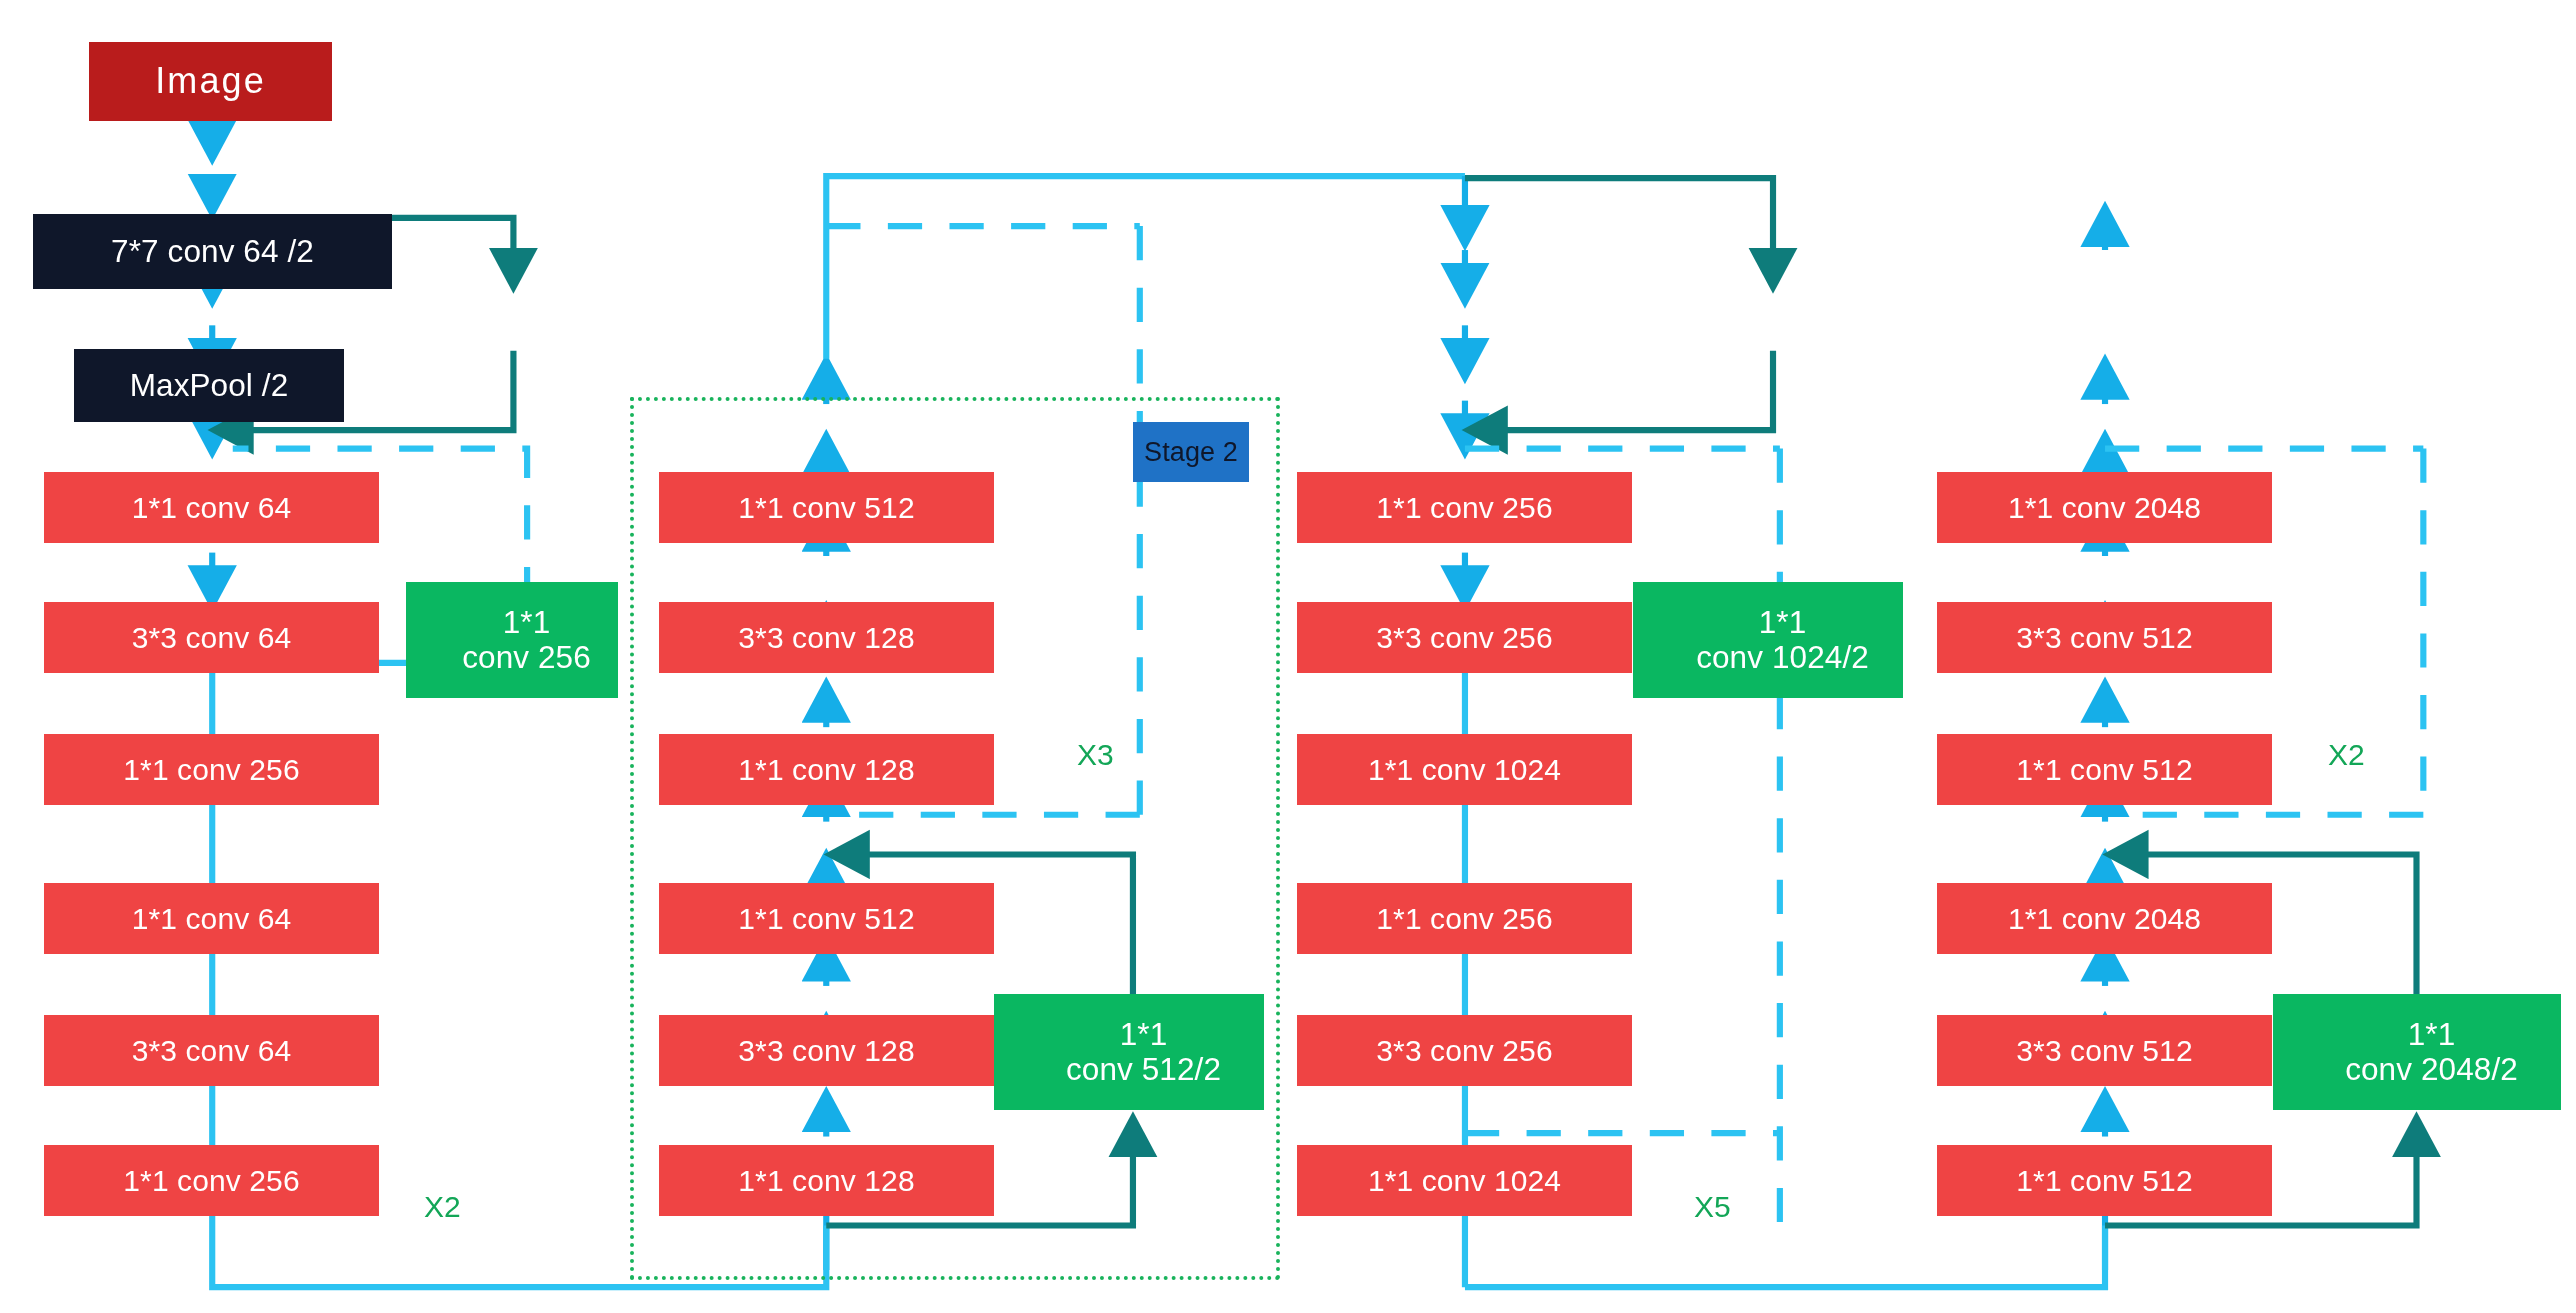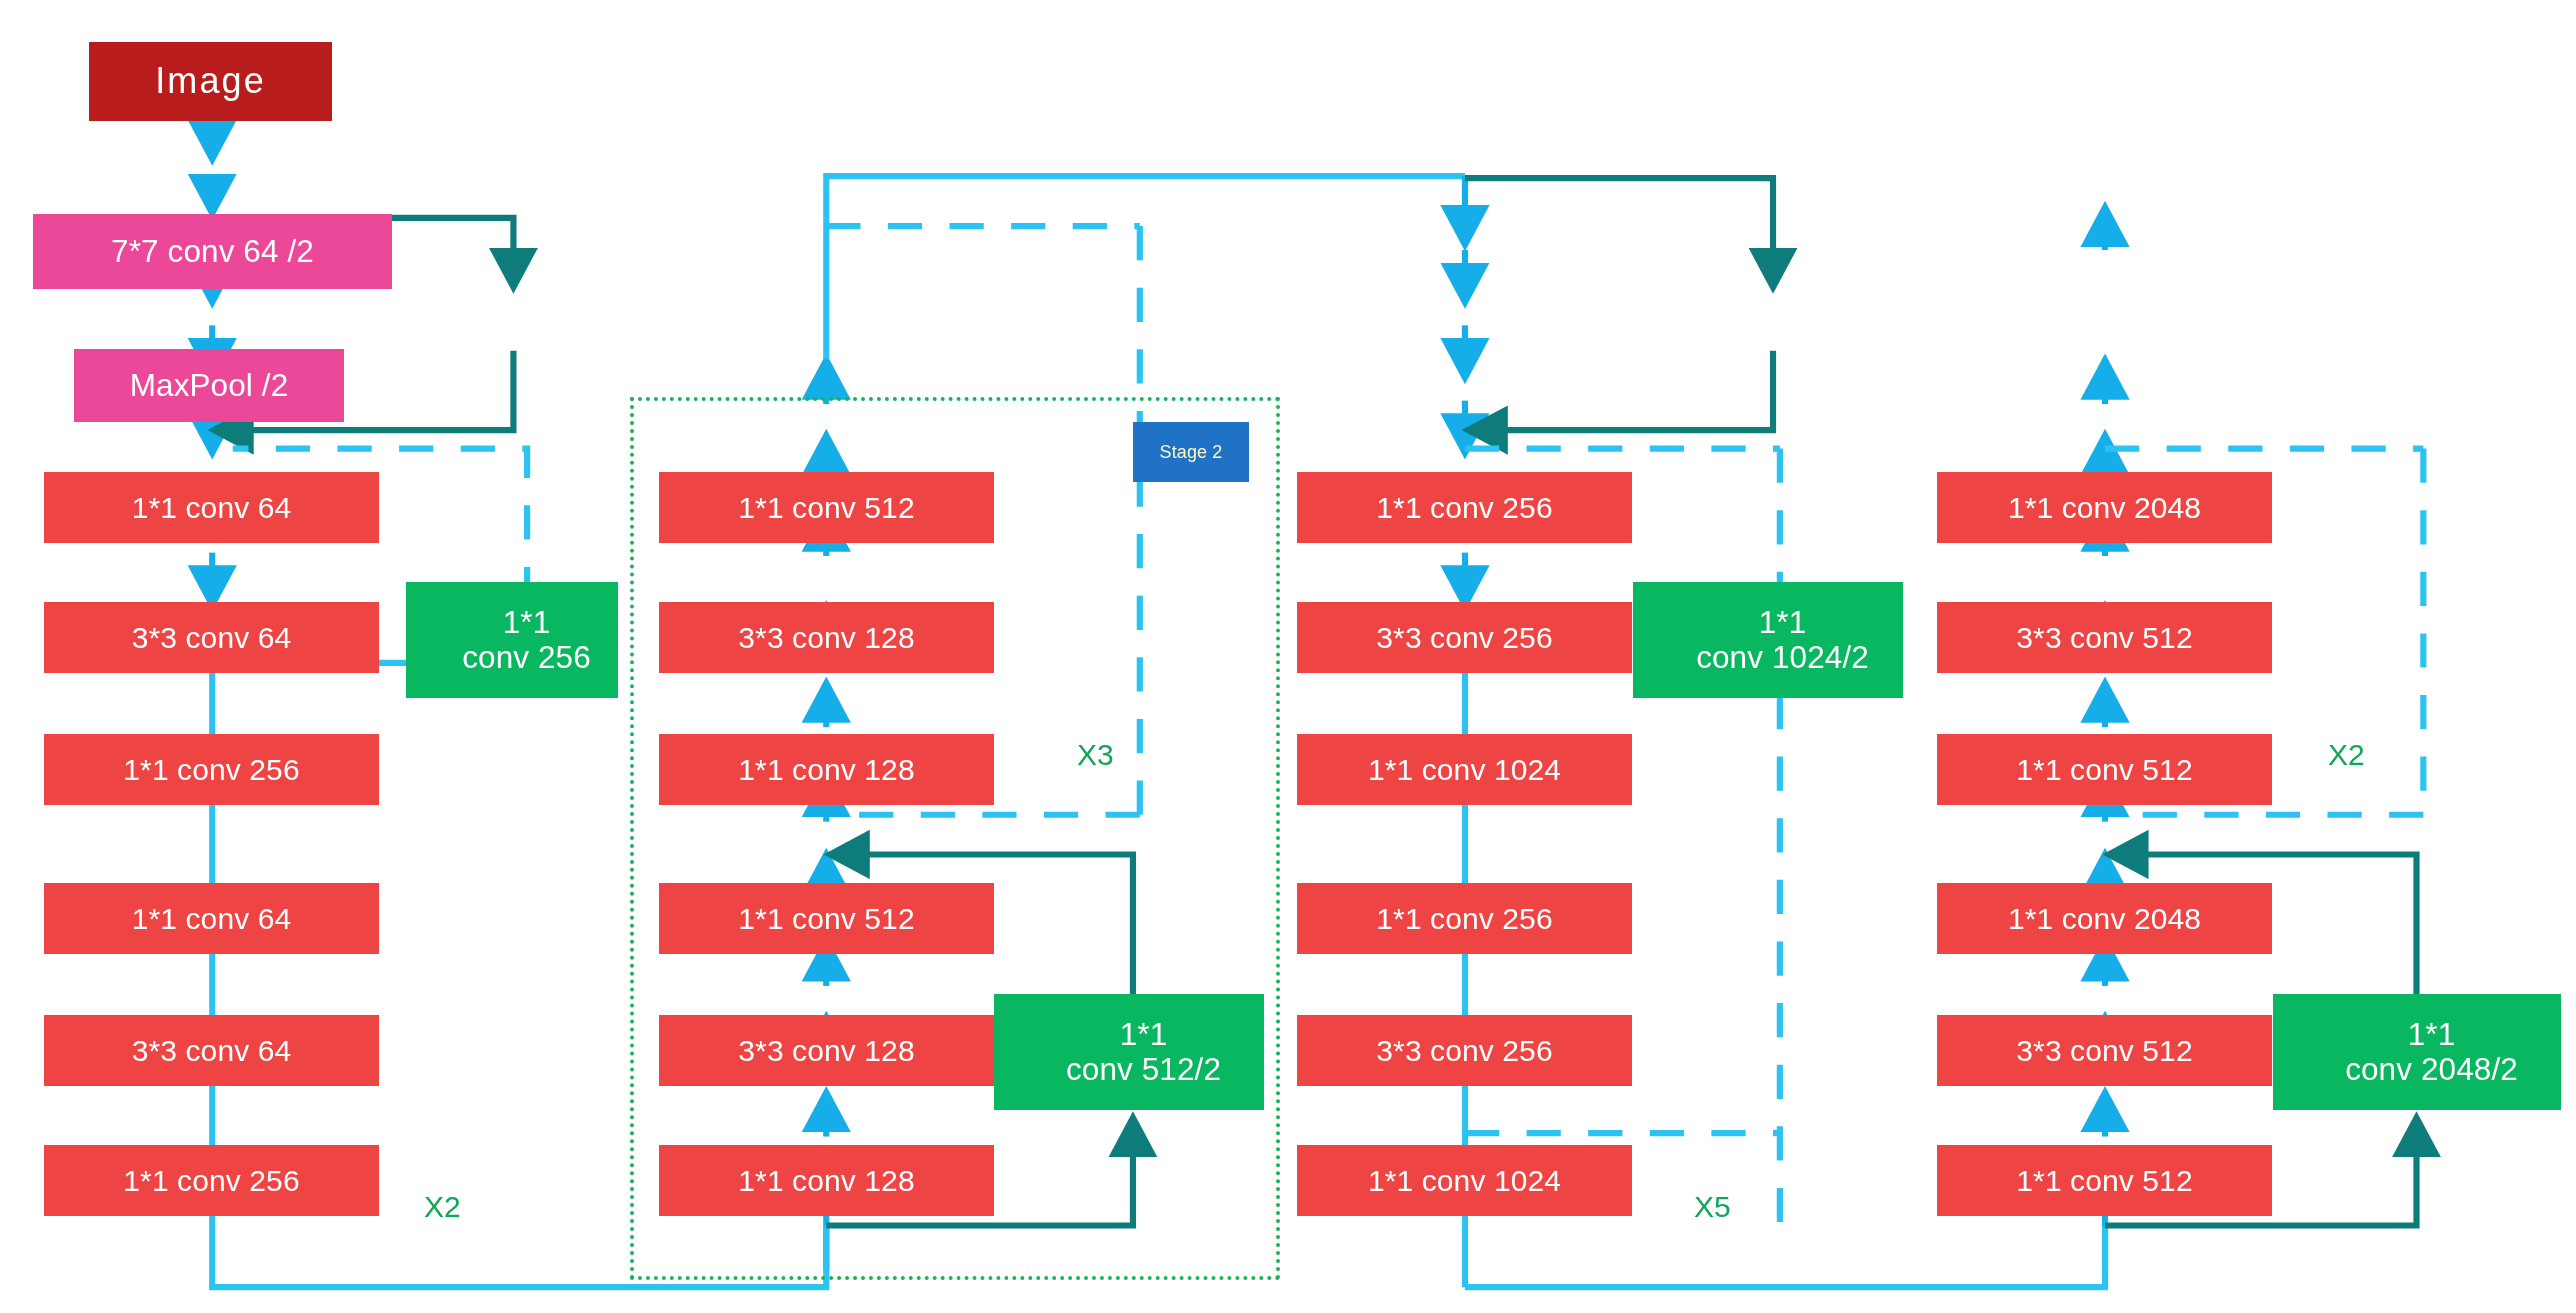--- a/index.html
+++ b/index.html
@@ -5,22 +5,22 @@
   html,body{margin:0;padding:0;background:#ffffff;}
   body{font-family:"Liberation Sans", sans-serif;}
   #stage{position:relative;width:2576px;height:1314px;background:#fff;overflow:hidden;}
   #svg{position:absolute;left:0;top:0;width:2576px;height:1314px;}
   .box{position:absolute;box-sizing:border-box;display:flex;align-items:center;
        justify-content:center;text-align:center;color:#ffffff;line-height:1.12;
        white-space:pre-line;letter-spacing:0.1px;}
   .conv{background:#ef4444;font-size:30px;}
   .green-dark{background:#0AB761;font-size:31.5px;padding-left:29px;}
   .green-mid{background:#b91c1c;font-size:31.5px;}
-  .green-light{background:#ec4899;font-size:31.5px;}
-  .stage-badge{background:#1F72C6;color:#fef9c3;font-size:18px;}
+  .green-light{background:#0f172a;font-size:31.5px;}
+  .stage-badge{background:#1F72C6;color:#0f172a;font-size:27px;}
   .xlabel{position:absolute;color:#13A657;font-size:30px;font-family:"Liberation Sans",sans-serif;}
   .stage-box{position:absolute;box-sizing:border-box;border:4.8px dotted #19B35C;}
 </style>
 </head>
 <body>
 
 <div id="stage">
 
   <svg id="svg" viewBox="0 0 3763 1919">
     <defs>

